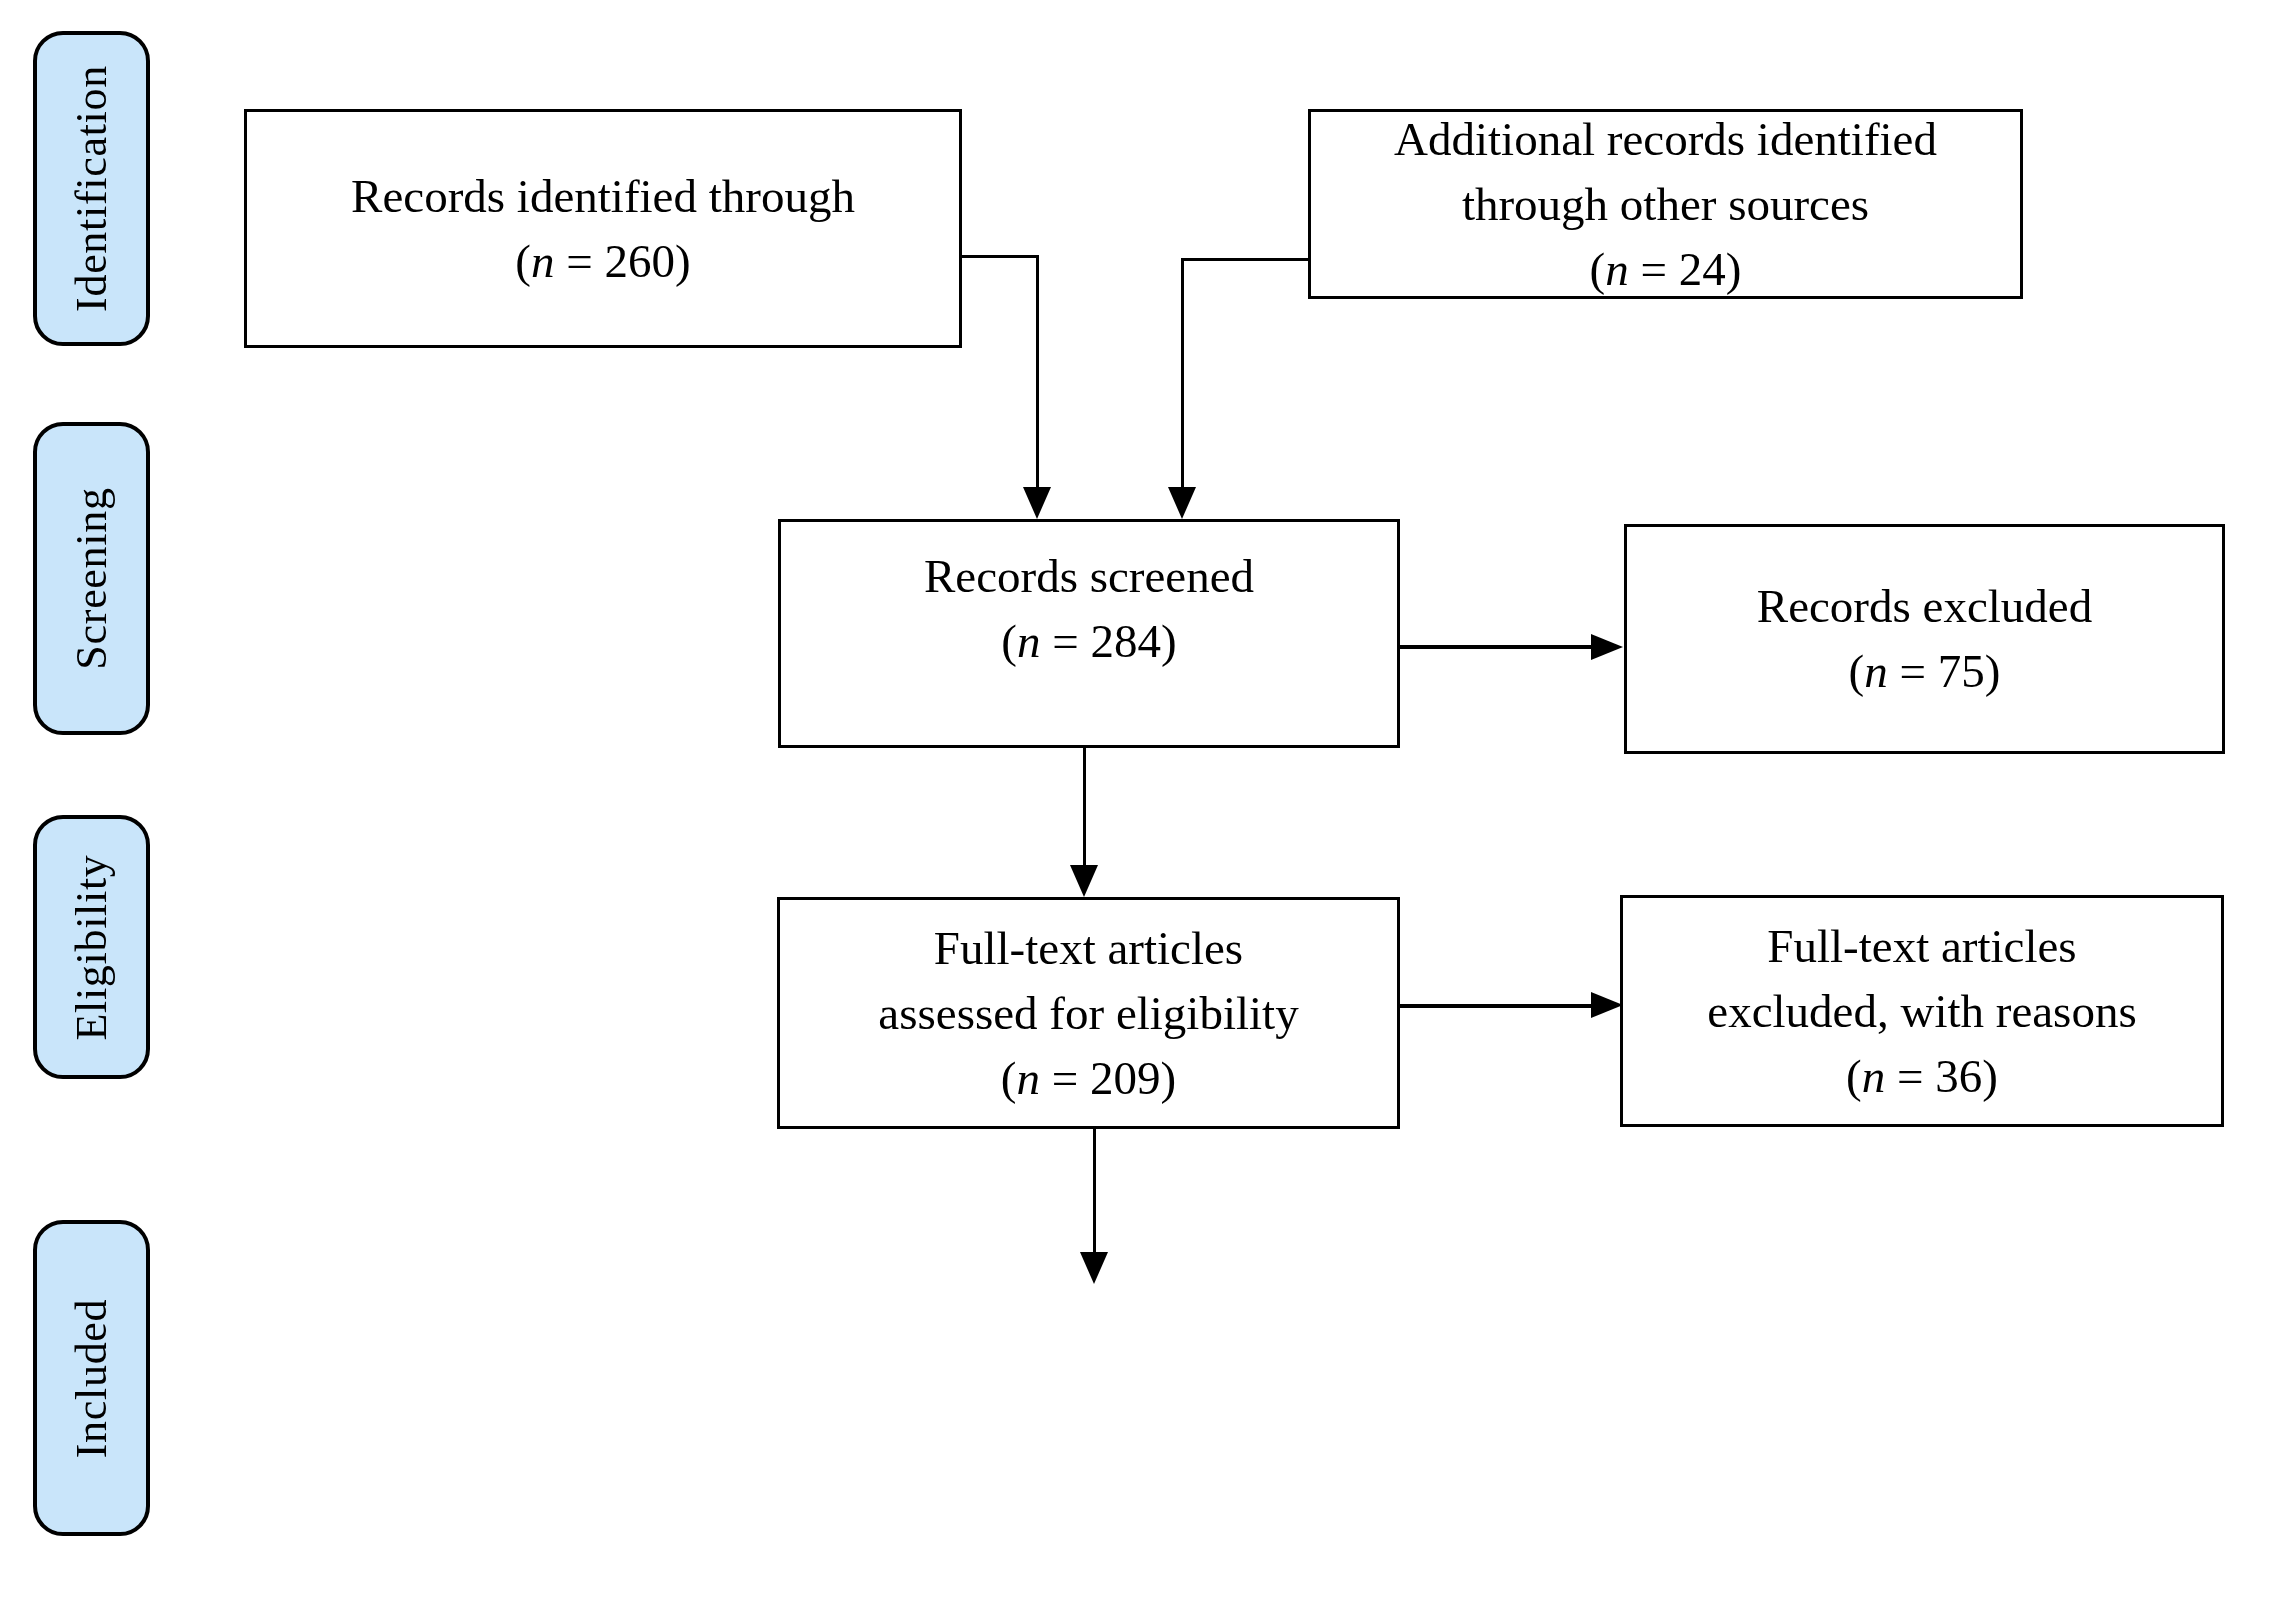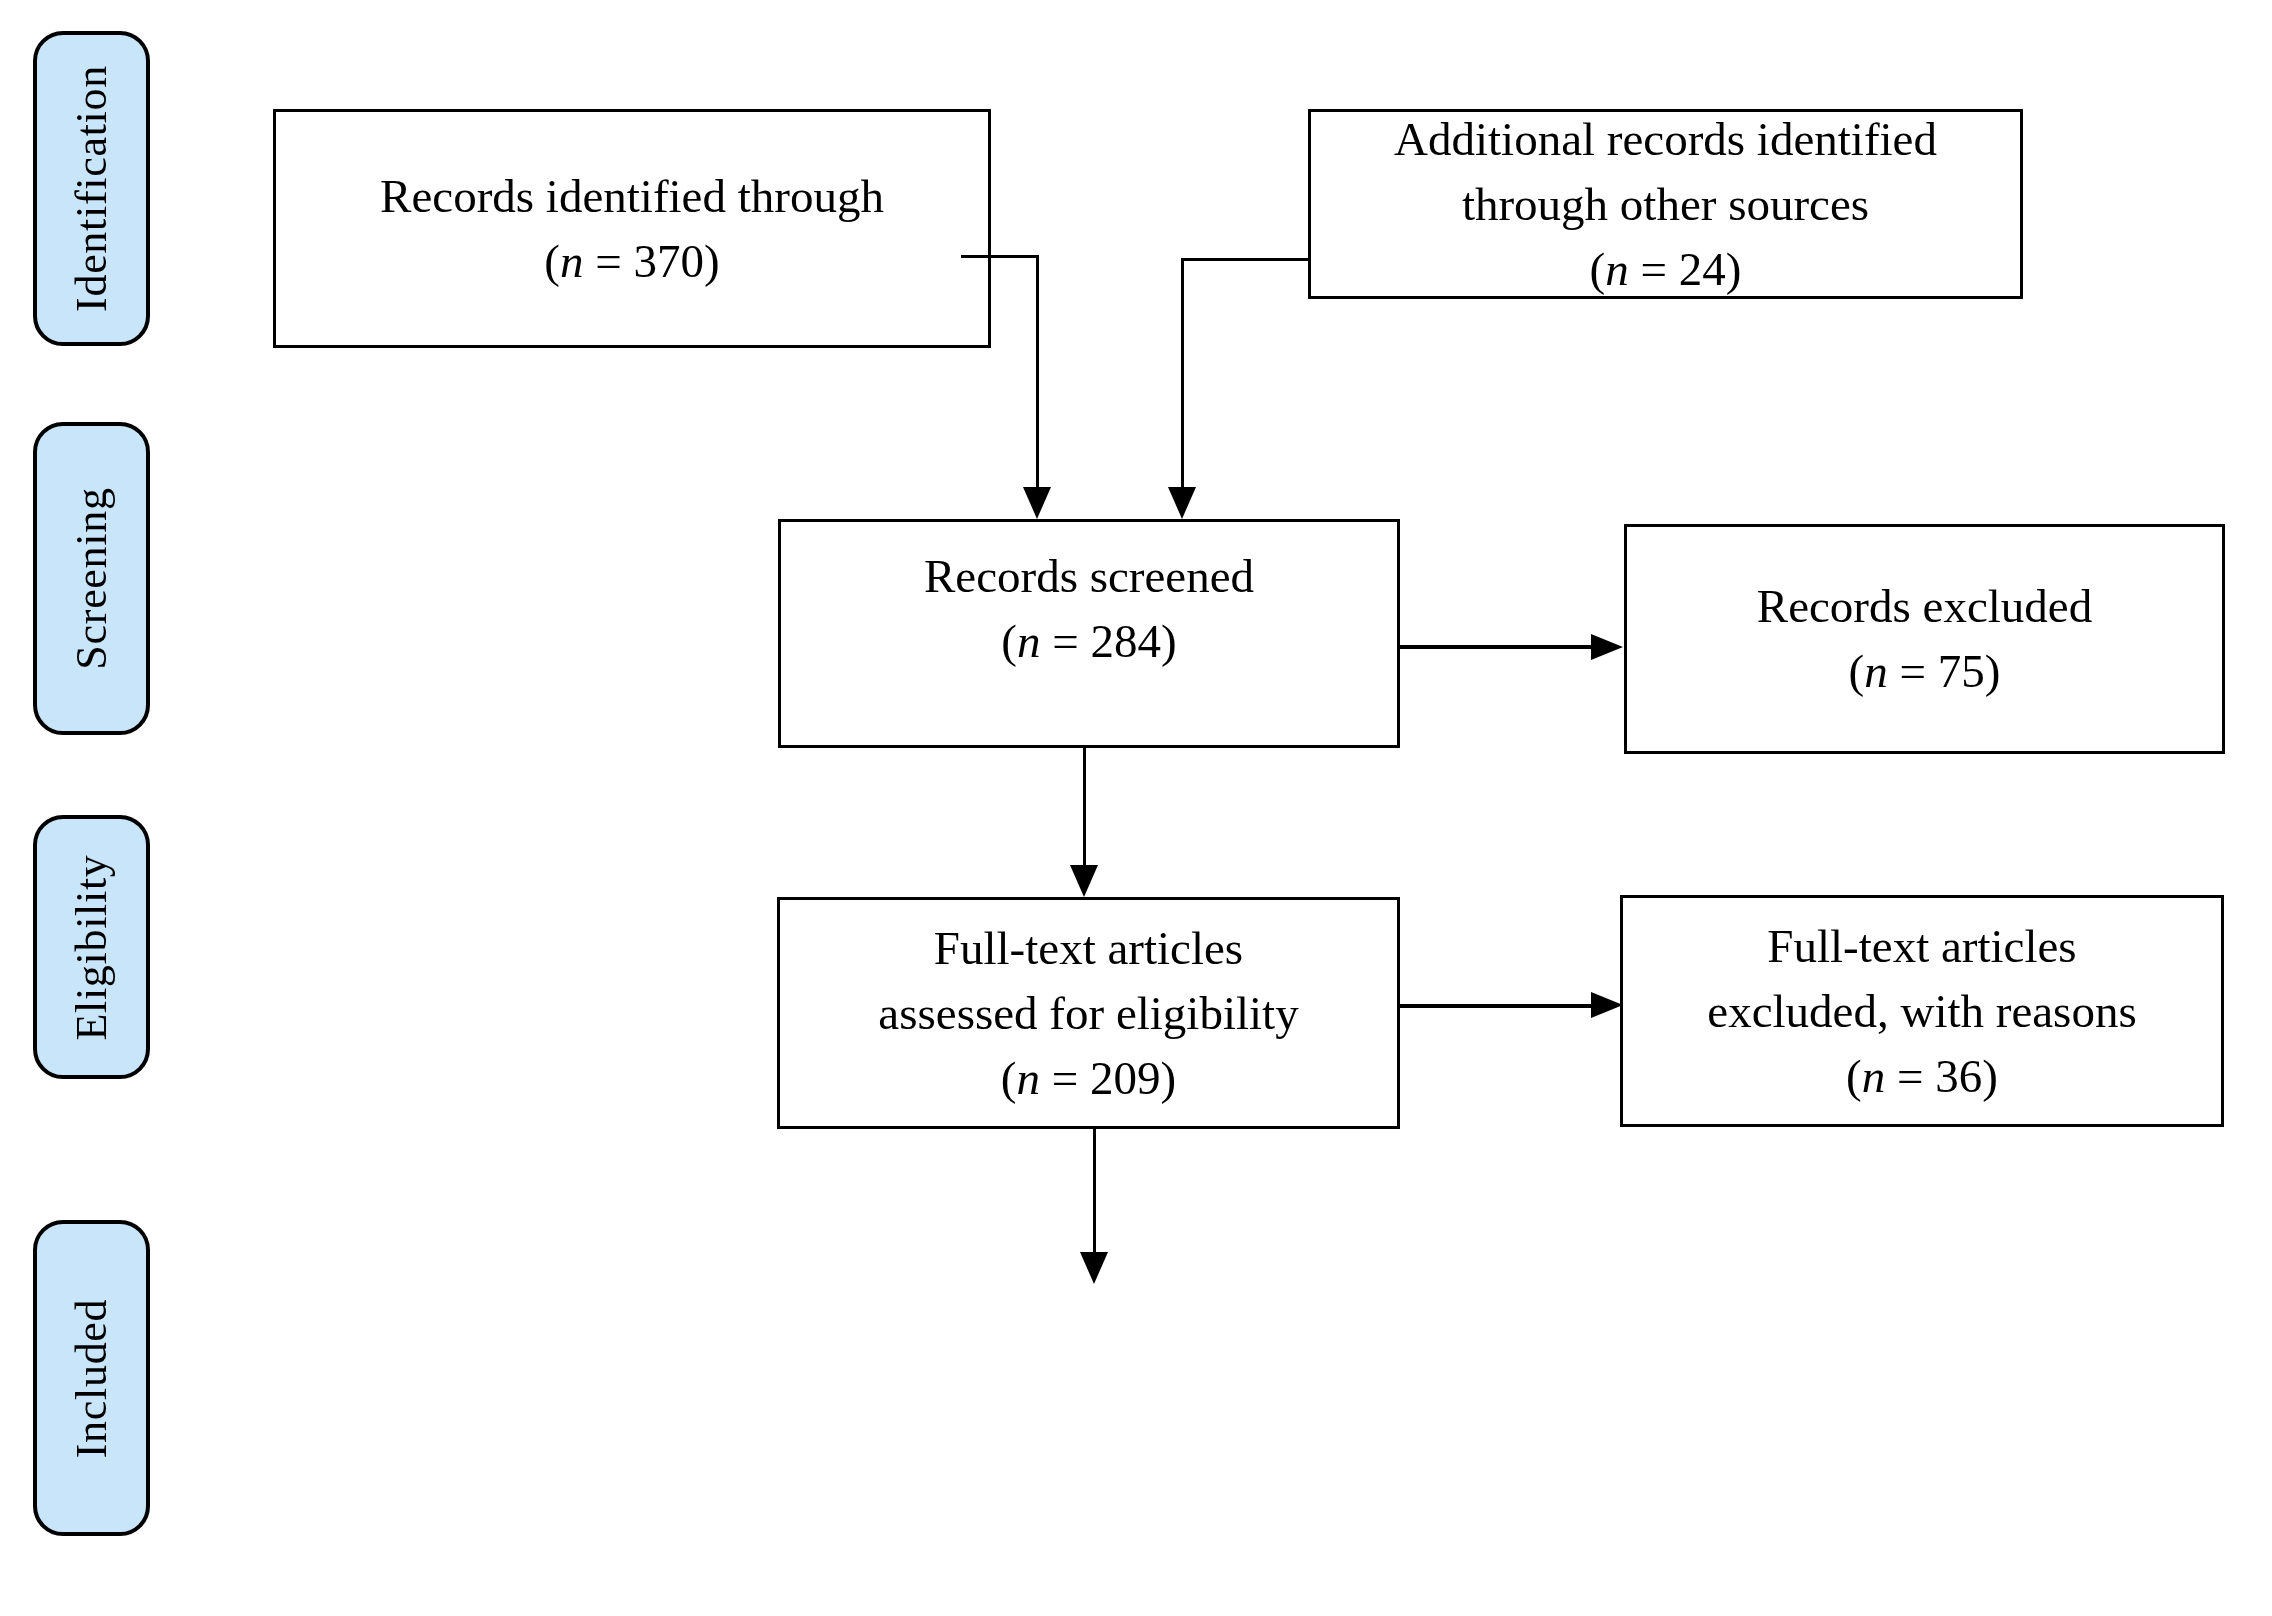--- a/index.html
+++ b/index.html
@@ -80,23 +80,23 @@
   <div class="stage" style="top:422px;height:313px;">
     <span class="stage-label">Screening</span>
   </div>
   <div class="stage" style="top:815px;height:264px;">
     <span class="stage-label">Eligibility</span>
   </div>
   <div class="stage" style="top:1220px;height:316px;">
     <span class="stage-label">Included</span>
   </div>
 
-  <div class="fbox" style="left:244px;top:109px;width:718px;height:239px;margin-left:29px;">
+  <div class="fbox" style="left:244px;top:109px;width:718px;height:239px;">
     <span class="line">Records identified through</span>
-    <span class="line"><span>(</span><span class="nvar">n</span><span> = 370)</span></span>
+    <span class="line"><span>(</span><span class="nvar">n</span><span> = 260)</span></span>
   </div>
 
   <div class="fbox" style="left:1308px;top:109px;width:715px;height:190px;">
     <span class="line">Additional records identified</span>
     <span class="line">through other sources</span>
     <span class="line"><span>(</span><span class="nvar">n</span><span> = 24)</span></span>
   </div>
 
   <div class="fbox" style="left:778px;top:519px;width:622px;height:229px;padding-bottom:50px;">
     <span class="line">Records screened</span>

